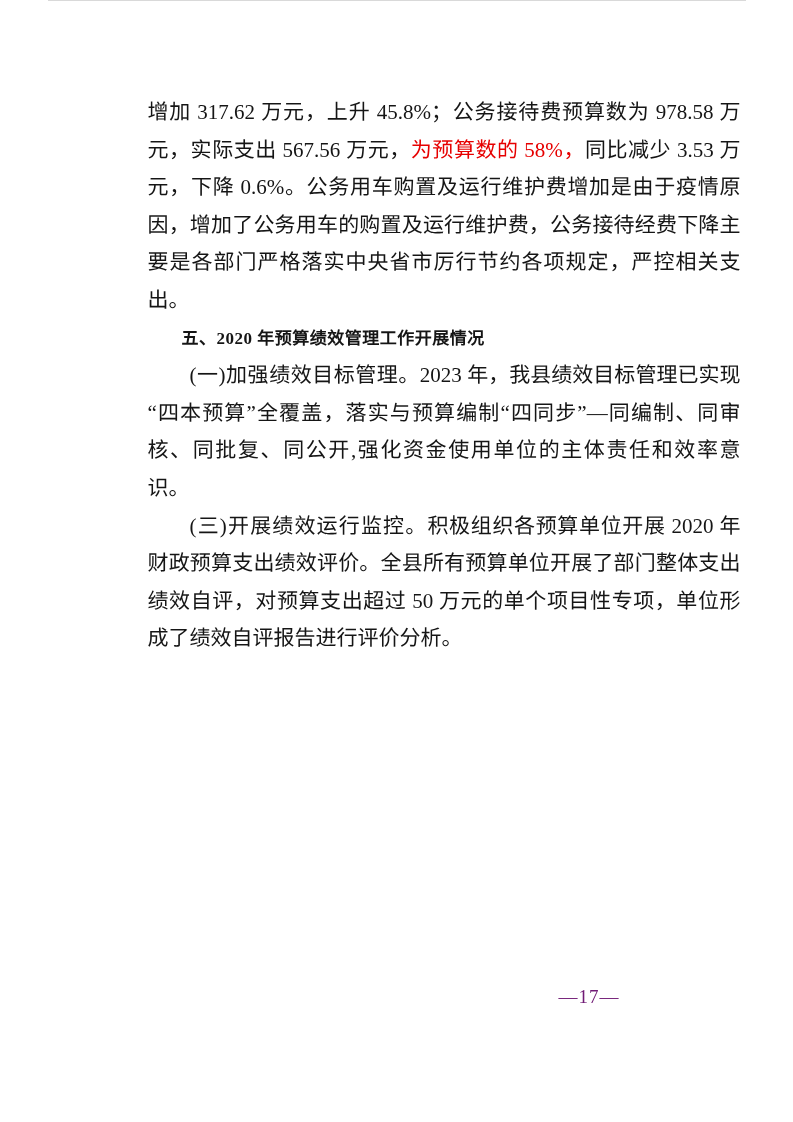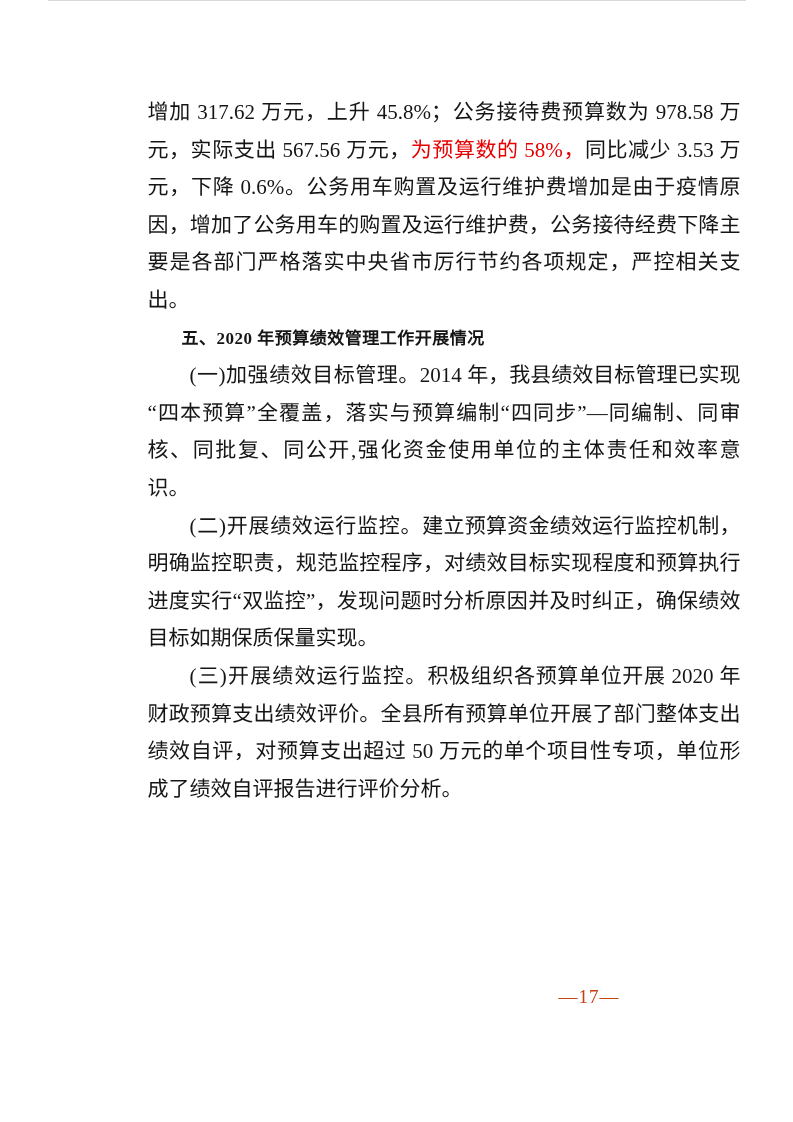--- a/index.html
+++ b/index.html
@@ -57,39 +57,38 @@
   }
   .red {
     color: #e60000;
   }
   .page-number {
     position: absolute;
     top: 984px;
     right: 126px;
     font-size: 19px;
     line-height: 26px;
-    color: #c2410c;
+    color: #701a75;
     letter-spacing: 1px;
   }
 </style>
 </head>
 <body>
 
 <div class="page">
   <div class="top-edge"></div>
 
   <main class="content">
 
     <p class="para no-indent"><span>增加 317.62 万元，上升 45.8%；公务接待费预算数为 978.58 万元，实际支出 567.56 万元，</span><span class="red">为预算数的 58%，</span><span>同比减少 3.53 万元，下降 0.6%。公务用车购置及运行维护费增加是由于疫情原因，增加了公务用车的购置及运行维护费，公务接待经费下降主要是各部门严格落实中央省市厉行节约各项规定，严控相关支出。</span></p>
 
     <h2 class="heading">五、2020 年预算绩效管理工作开展情况</h2>
 
 
-    <p class="para"><span class="lead">(一)加强绩效目标管理。</span><span>2014 年，我县绩效目标管理已实现“四本预算”全覆盖，落实与预算编制“四同步”—同编制、同审核、同批复、同公开,强化资金使用单位的主体责任和效率意识。</span></p>
+    <p class="para"><span class="lead">(一)加强绩效目标管理。</span><span>2023 年，我县绩效目标管理已实现“四本预算”全覆盖，落实与预算编制“四同步”—同编制、同审核、同批复、同公开,强化资金使用单位的主体责任和效率意识。</span></p>
 
-    <p class="para"><span class="lead">(二)开展绩效运行监控。</span><span>建立预算资金绩效运行监控机制，明确监控职责，规范监控程序，对绩效目标实现程度和预算执行进度实行“双监控”，发现问题时分析原因并及时纠正，确保绩效目标如期保质保量实现。</span></p>
 
     <p class="para"><span class="lead">(三)开展绩效运行监控。</span><span>积极组织各预算单位开展 2020 年财政预算支出绩效评价。全县所有预算单位开展了部门整体支出绩效自评，对预算支出超过 50 万元的单个项目性专项，单位形成了绩效自评报告进行评价分析。</span></p>
 
   </main>
 
   <div class="page-number">—17—</div>
 </div>
 
 </body></html>

